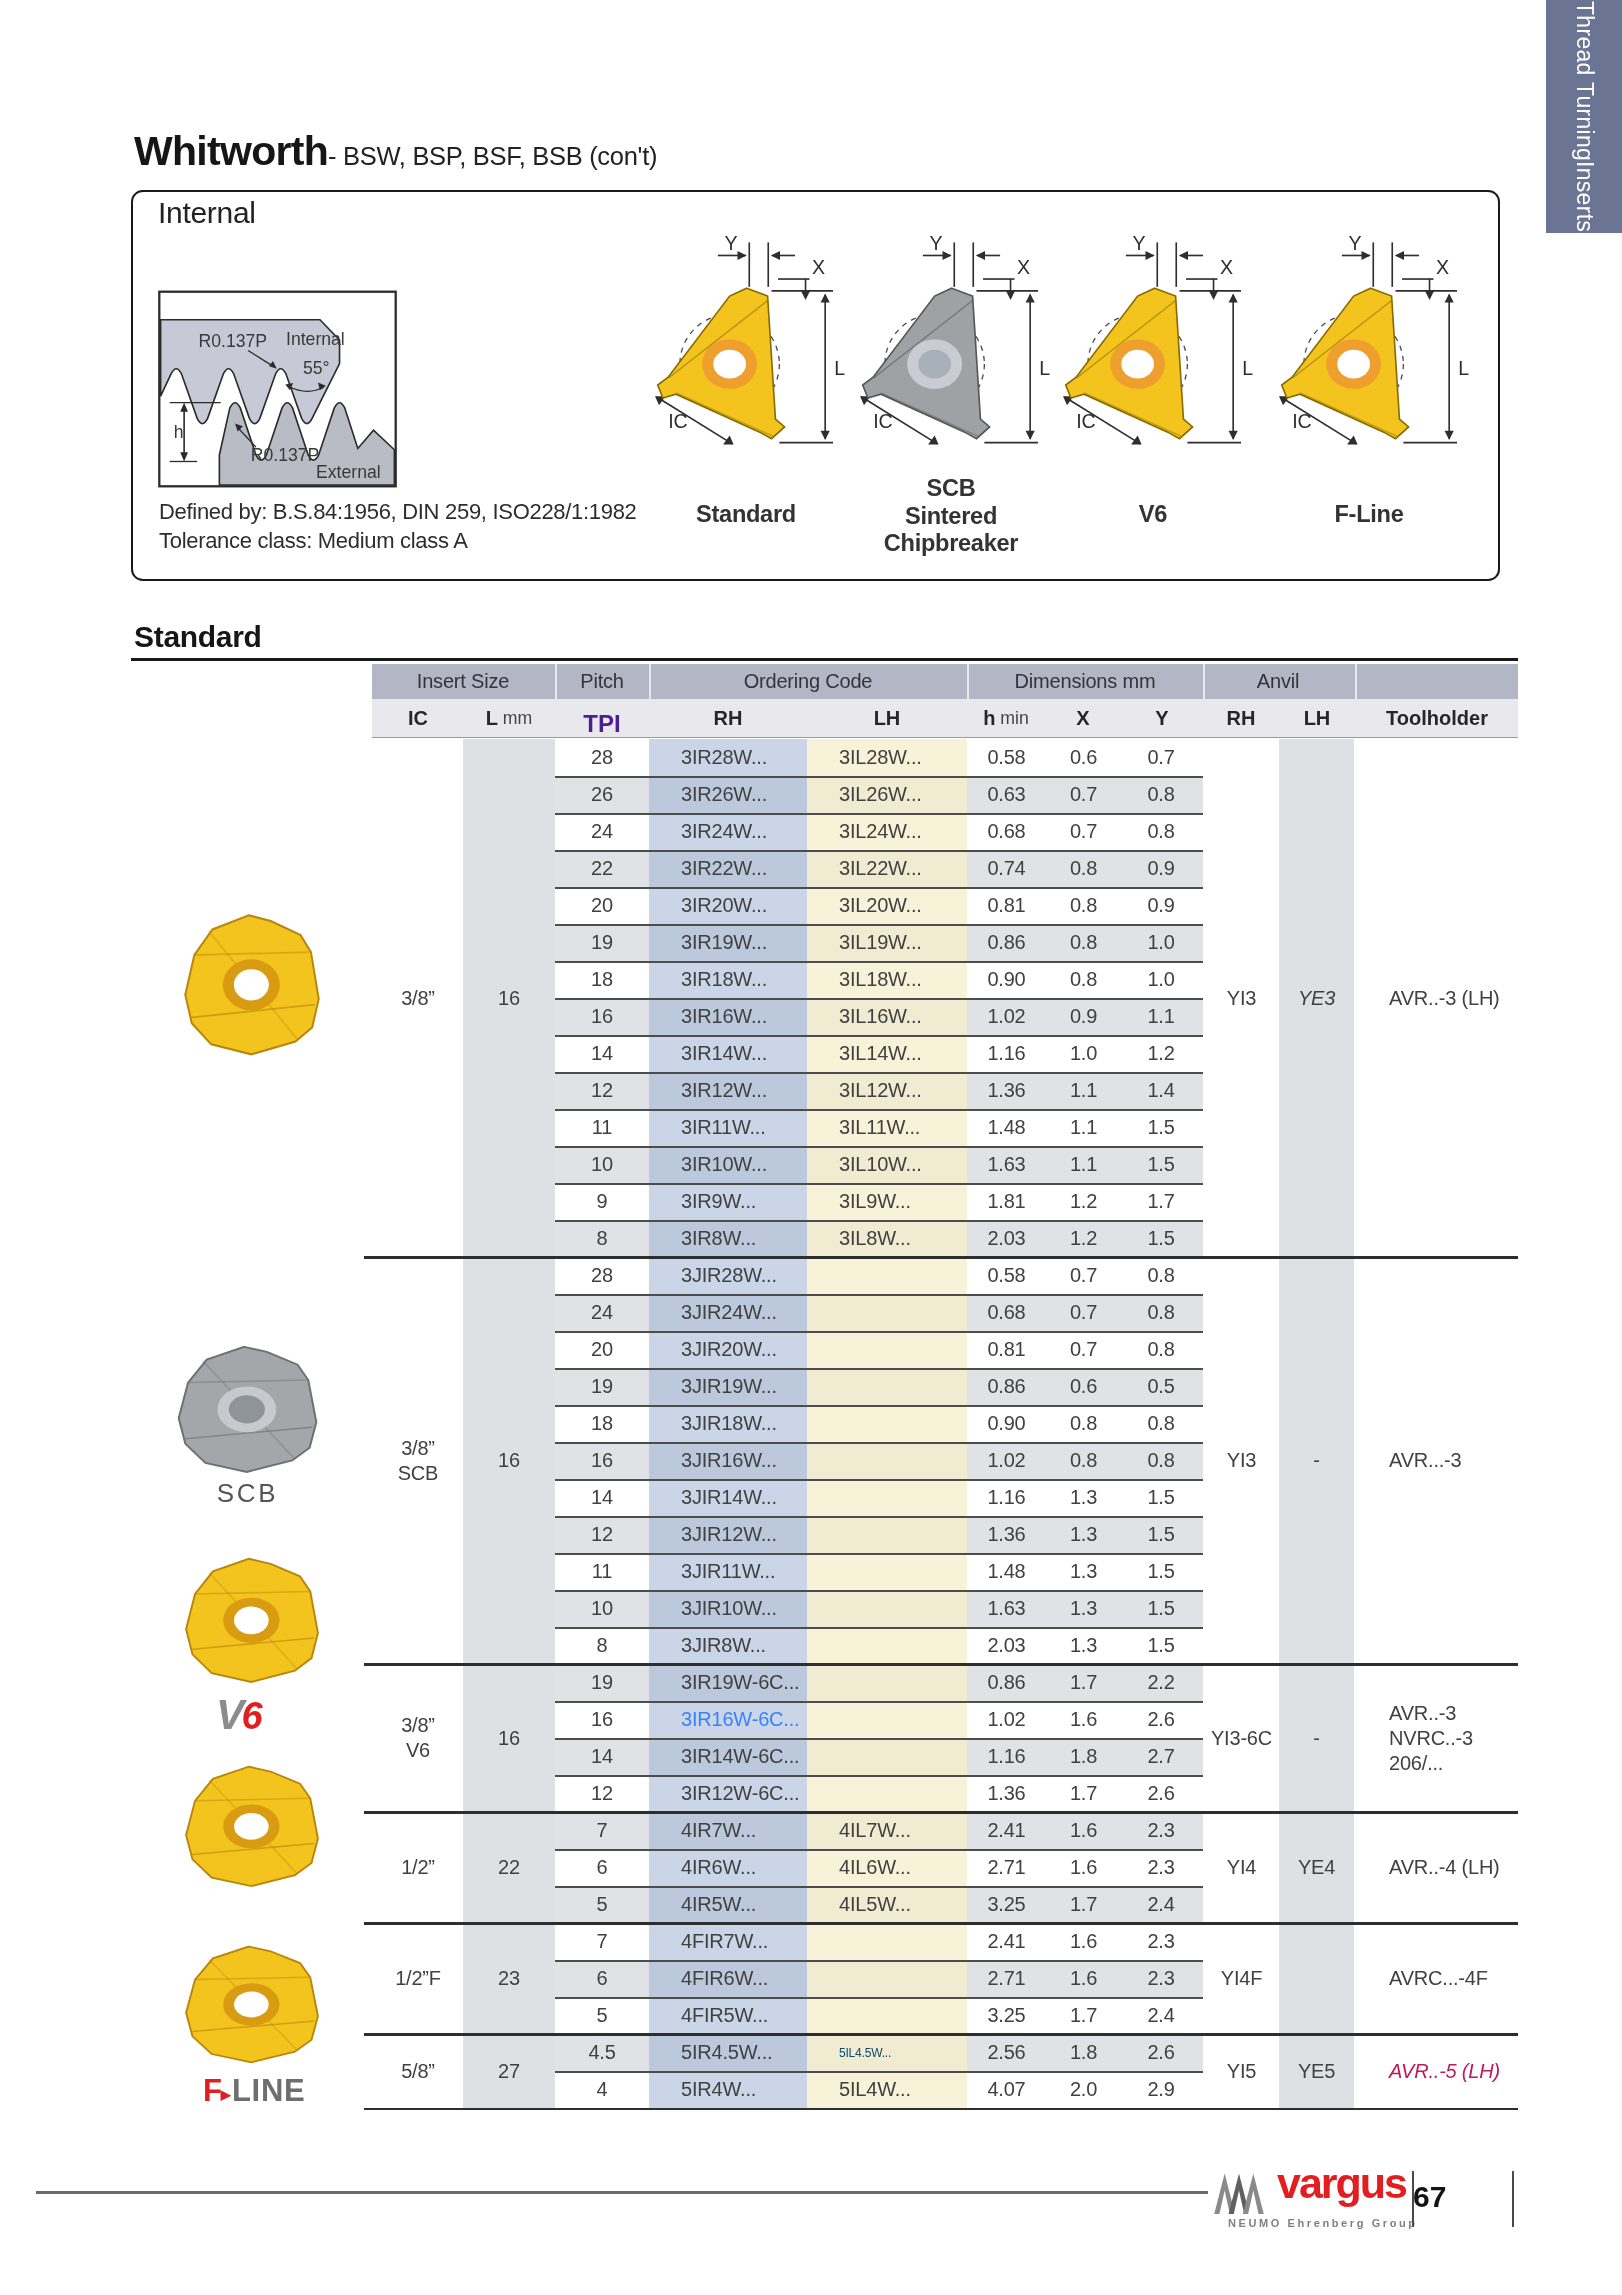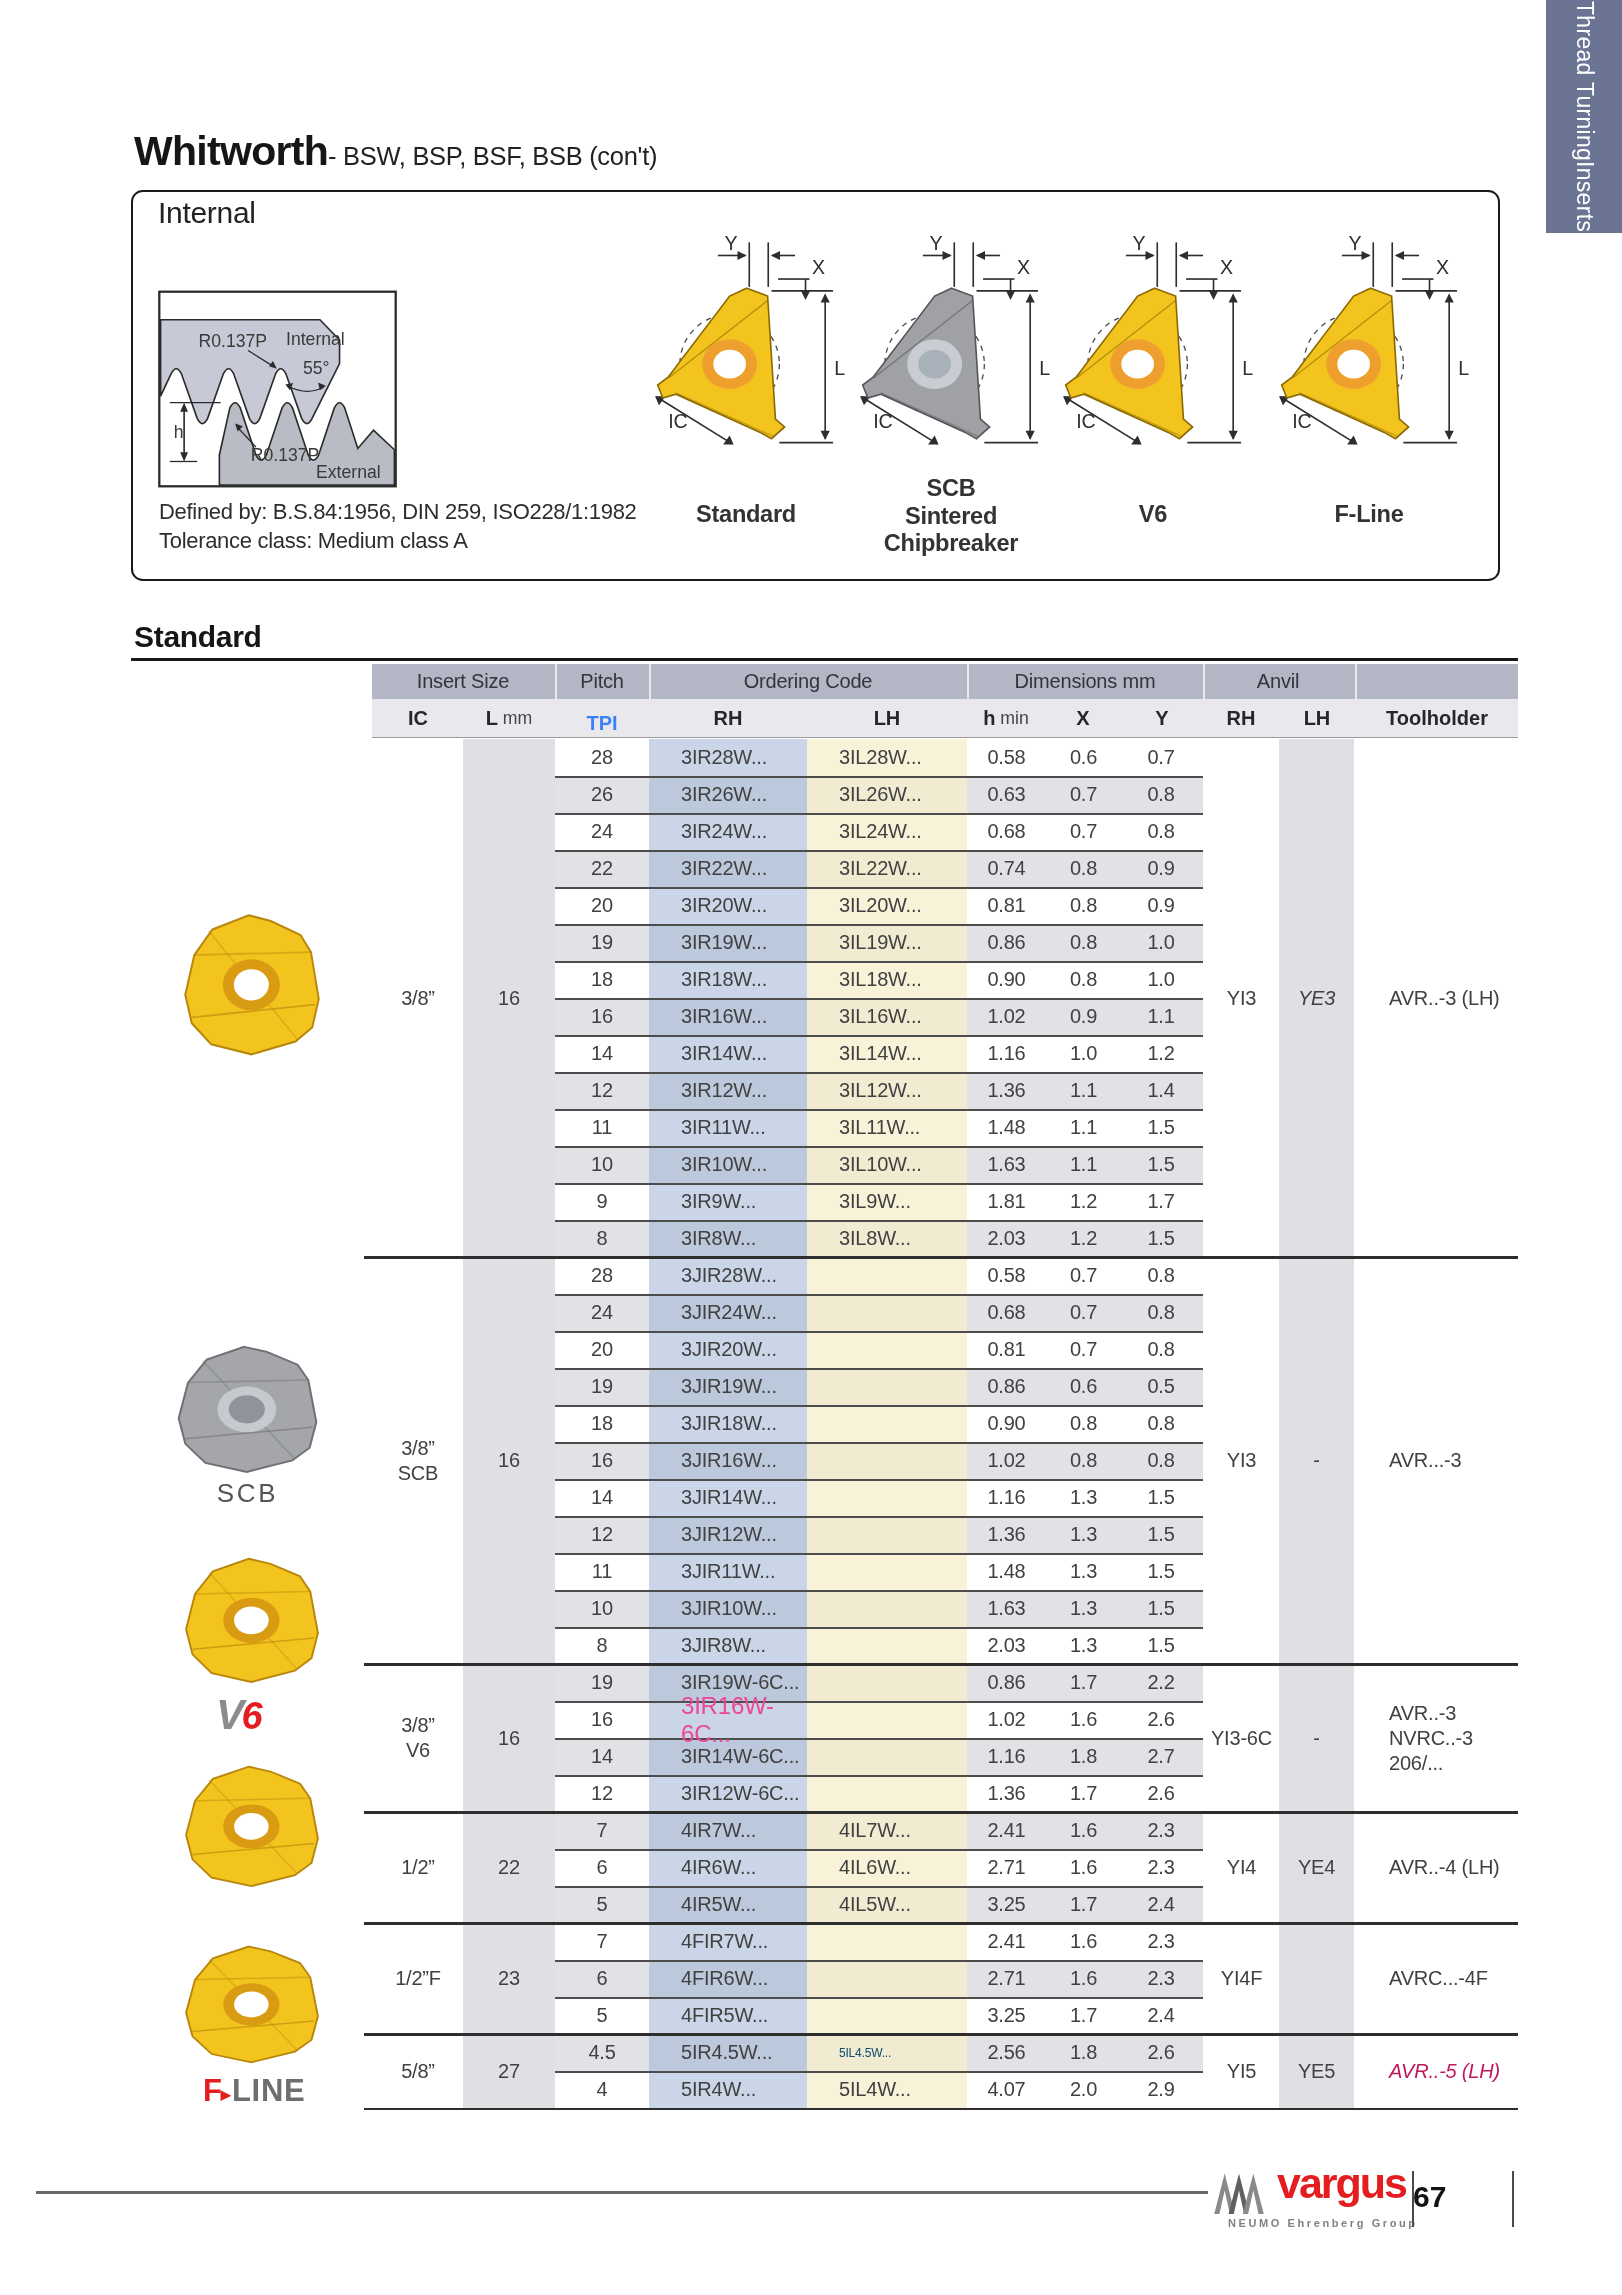--- a/index.html
+++ b/index.html
@@ -262,21 +262,21 @@
       <div style="position:absolute;left:365px;top:664px;width:196px;height:35px;display:flex;align-items:center;justify-content:center;font-size:20px;color:#33343c;letter-spacing:-0.2px;">Insert Size</div>
       <div style="position:absolute;left:504px;top:664px;width:196px;height:35px;display:flex;align-items:center;justify-content:center;font-size:20px;color:#33343c;letter-spacing:-0.2px;">Pitch</div>
       <div style="position:absolute;left:710px;top:664px;width:196px;height:35px;display:flex;align-items:center;justify-content:center;font-size:20px;color:#33343c;letter-spacing:-0.2px;">Ordering Code</div>
       <div style="position:absolute;left:987px;top:664px;width:196px;height:35px;display:flex;align-items:center;justify-content:center;font-size:20px;color:#33343c;letter-spacing:-0.2px;">Dimensions mm</div>
       <div style="position:absolute;left:1180px;top:664px;width:196px;height:35px;display:flex;align-items:center;justify-content:center;font-size:20px;color:#33343c;letter-spacing:-0.2px;">Anvil</div>
       <div style="position:absolute;left:346px;top:699px;width:144px;height:38px;display:flex;align-items:center;justify-content:center;font-size:20px;font-weight:700;color:#26262c;">IC</div>
       <div style="position:absolute;left:437px;top:699px;width:144px;height:38px;display:flex;align-items:center;justify-content:center;font-size:20px;font-weight:700;color:#26262c;">
         <span>L</span>
         <span style="font-weight:400;font-size:17.7px;color:#44444a;">&nbsp;mm</span>
       </div>
-      <div style="position:absolute;left:530px;top:699px;width:144px;height:49px;display:flex;align-items:center;justify-content:center;font-size:20px;font-weight:700;color:#3b82f6;">TPI</div>
+      <div style="position:absolute;left:530px;top:699px;width:144px;height:49px;display:flex;align-items:center;justify-content:center;font-size:24px;font-weight:700;color:#4c1d95;">TPI</div>
       <div style="position:absolute;left:656px;top:699px;width:144px;height:38px;display:flex;align-items:center;justify-content:center;font-size:20px;font-weight:700;color:#26262c;">RH</div>
       <div style="position:absolute;left:815px;top:699px;width:144px;height:38px;display:flex;align-items:center;justify-content:center;font-size:20px;font-weight:700;color:#26262c;">LH</div>
       <div style="position:absolute;left:934px;top:699px;width:144px;height:38px;display:flex;align-items:center;justify-content:center;font-size:20px;font-weight:700;color:#26262c;">
         <span>h</span>
         <span style="font-weight:400;font-size:17.7px;color:#44444a;">&nbsp;min</span>
       </div>
       <div style="position:absolute;left:1011px;top:699px;width:144px;height:38px;display:flex;align-items:center;justify-content:center;font-size:20px;font-weight:700;color:#26262c;">X</div>
       <div style="position:absolute;left:1090px;top:699px;width:144px;height:38px;display:flex;align-items:center;justify-content:center;font-size:20px;font-weight:700;color:#26262c;">Y</div>
       <div style="position:absolute;left:1169px;top:699px;width:144px;height:38px;display:flex;align-items:center;justify-content:center;font-size:20px;font-weight:700;color:#26262c;">RH</div>
       <div style="position:absolute;left:1245px;top:699px;width:144px;height:38px;display:flex;align-items:center;justify-content:center;font-size:20px;font-weight:700;color:#26262c;">LH</div>
@@ -509,21 +509,21 @@
       </div>
       <div style="position:absolute;left:1389px;top:1448px;width:136px;height:25px;display:flex;flex-direction:column;justify-content:center;align-items:flex-start;text-align:left;;font-size:20px;color:#414141;letter-spacing:-0.2px;z-index:5;">
         <div style="position:absolute;position:static;line-height:25px;">AVR...-3</div>
       </div>
       <div style="position:absolute;left:555px;top:1664px;width:94px;height:37px;display:flex;align-items:center;justify-content:center;font-size:20px;color:#414141;letter-spacing:-0.2px;z-index:5;">19</div>
       <div style="position:absolute;left:681px;top:1664px;width:127px;height:37px;display:flex;align-items:center;font-size:20px;color:#414141;letter-spacing:-0.2px;z-index:5;">3IR19W-6C...</div>
       <div style="position:absolute;left:967px;top:1664px;width:79px;height:37px;display:flex;align-items:center;justify-content:center;font-size:20px;color:#414141;letter-spacing:-0.2px;z-index:5;">0.86</div>
       <div style="position:absolute;left:1046px;top:1664px;width:75px;height:37px;display:flex;align-items:center;justify-content:center;font-size:20px;color:#414141;letter-spacing:-0.2px;z-index:5;">1.7</div>
       <div style="position:absolute;left:1120px;top:1664px;width:82px;height:37px;display:flex;align-items:center;justify-content:center;font-size:20px;color:#414141;letter-spacing:-0.2px;z-index:5;">2.2</div>
       <div style="position:absolute;left:555px;top:1701px;width:94px;height:37px;display:flex;align-items:center;justify-content:center;font-size:20px;color:#414141;letter-spacing:-0.2px;z-index:5;">16</div>
-      <div style="position:absolute;left:681px;top:1701px;width:127px;height:37px;display:flex;align-items:center;font-size:24px;color:#ec4899;letter-spacing:-0.2px;z-index:5;">3IR16W-6C...</div>
+      <div style="position:absolute;left:681px;top:1701px;width:127px;height:37px;display:flex;align-items:center;font-size:20px;color:#3b82f6;letter-spacing:-0.2px;z-index:5;">3IR16W-6C...</div>
       <div style="position:absolute;left:967px;top:1701px;width:79px;height:37px;display:flex;align-items:center;justify-content:center;font-size:20px;color:#414141;letter-spacing:-0.2px;z-index:5;">1.02</div>
       <div style="position:absolute;left:1046px;top:1701px;width:75px;height:37px;display:flex;align-items:center;justify-content:center;font-size:20px;color:#414141;letter-spacing:-0.2px;z-index:5;">1.6</div>
       <div style="position:absolute;left:1120px;top:1701px;width:82px;height:37px;display:flex;align-items:center;justify-content:center;font-size:20px;color:#414141;letter-spacing:-0.2px;z-index:5;">2.6</div>
       <div style="position:absolute;left:555px;top:1738px;width:94px;height:37px;display:flex;align-items:center;justify-content:center;font-size:20px;color:#414141;letter-spacing:-0.2px;z-index:5;">14</div>
       <div style="position:absolute;left:681px;top:1738px;width:127px;height:37px;display:flex;align-items:center;font-size:20px;color:#414141;letter-spacing:-0.2px;z-index:5;">3IR14W-6C...</div>
       <div style="position:absolute;left:967px;top:1738px;width:79px;height:37px;display:flex;align-items:center;justify-content:center;font-size:20px;color:#414141;letter-spacing:-0.2px;z-index:5;">1.16</div>
       <div style="position:absolute;left:1046px;top:1738px;width:75px;height:37px;display:flex;align-items:center;justify-content:center;font-size:20px;color:#414141;letter-spacing:-0.2px;z-index:5;">1.8</div>
       <div style="position:absolute;left:1120px;top:1738px;width:82px;height:37px;display:flex;align-items:center;justify-content:center;font-size:20px;color:#414141;letter-spacing:-0.2px;z-index:5;">2.7</div>
       <div style="position:absolute;left:555px;top:1775px;width:94px;height:37px;display:flex;align-items:center;justify-content:center;font-size:20px;color:#414141;letter-spacing:-0.2px;z-index:5;">12</div>
       <div style="position:absolute;left:681px;top:1775px;width:127px;height:37px;display:flex;align-items:center;font-size:20px;color:#414141;letter-spacing:-0.2px;z-index:5;">3IR12W-6C...</div>

